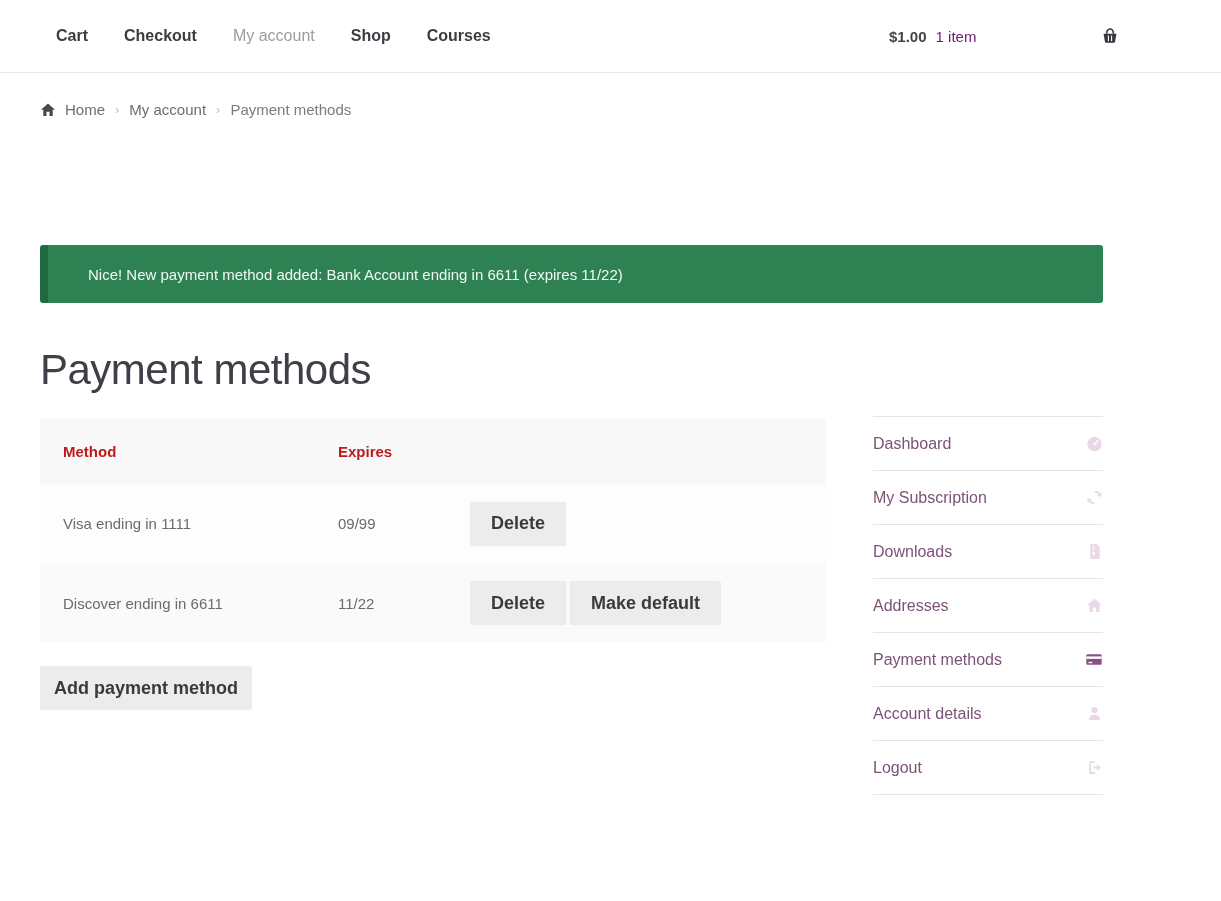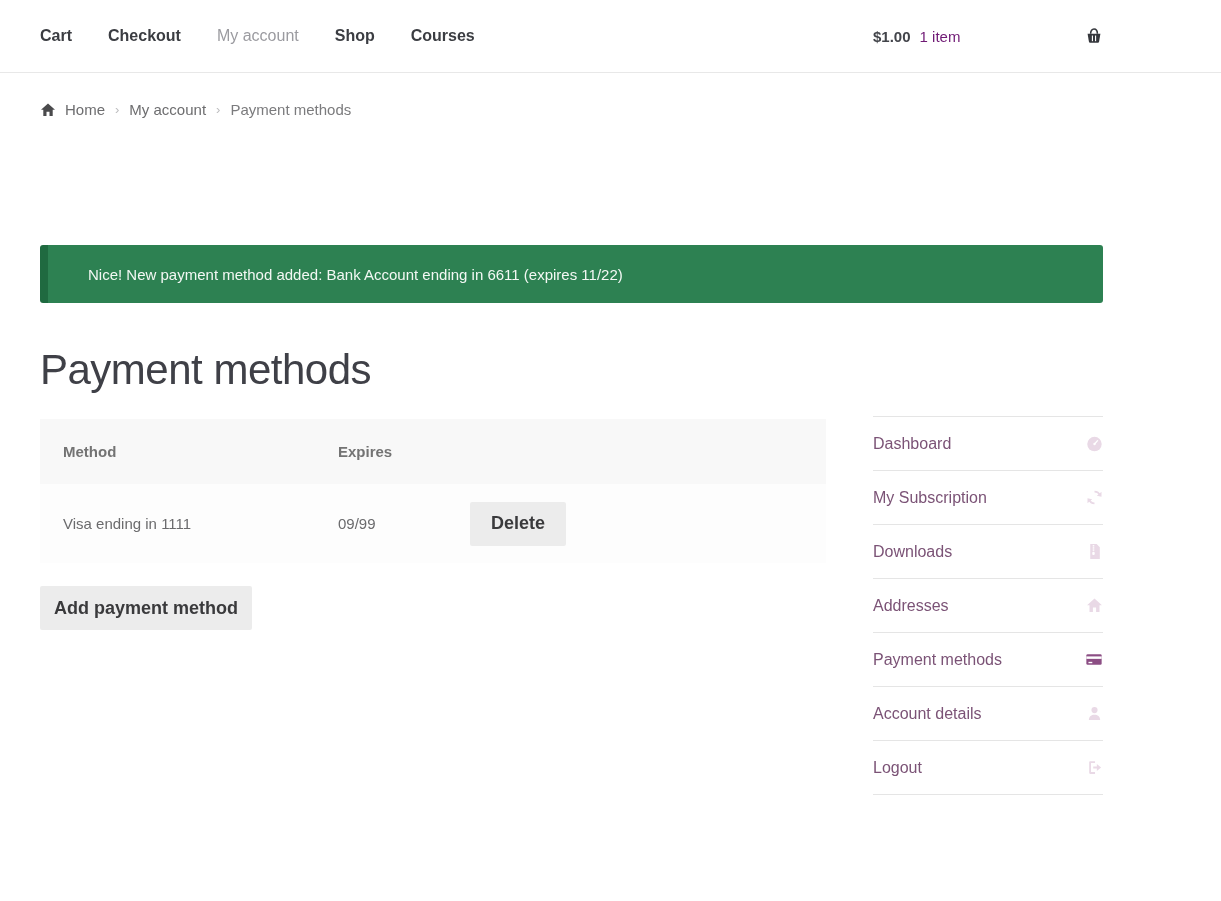--- a/index.html
+++ b/index.html
@@ -12,21 +12,21 @@
   }
 
   
   .site-header {
     height: 73px;
     border-bottom: 1px solid #e8e8e8;
     display: flex;
     align-items: center;
   }
   .header-inner {
-    margin-left: 40px;
+    margin-left: 56px;
     width: 1063px;
     display: flex;
     align-items: center;
     justify-content: space-between;
   }
   .main-nav { display: flex; align-items: center; }
   .nav-item {
     margin-right: 36px;
     font-size: 16px;
     font-weight: 600;
@@ -98,21 +98,21 @@
     table-layout: fixed;
     font-size: 15px;
   }
   .pm-table col.c1 { width: 298px; }
   .pm-table col.c2 { width: 132px; }
   .pm-table th {
     background: #f8f8f8;
     height: 65px;
     text-align: left;
     font-weight: 700;
-    color: #737373;
+    color: #b91c1c;
     padding: 0;
   }
   .pm-table th:first-child, .pm-table td:first-child { padding-left: 23px; }
   .pm-table tbody tr.row-odd td { background: #fdfdfd; height: 79px; }
   .pm-table tbody tr.row-even td { background: #fafafa; height: 80px; }
   .pm-table td { color: #6b6b6d; vertical-align: middle; padding: 0; }
   .actions-cell-inner { display: flex; gap: 4px; align-items: center; }
 
   .btn {
     background: #ececec;
@@ -219,20 +219,30 @@
       <tbody>
         <tr class="row-odd">
           <td>Visa ending in 1111</td>
           <td>09/99</td>
           <td>
             <div class="actions-cell-inner">
               <button class="btn">Delete</button>
             </div>
           </td>
         </tr>
+        <tr class="row-even">
+          <td>Discover ending in 6611</td>
+          <td>11/22</td>
+          <td>
+            <div class="actions-cell-inner">
+              <button class="btn">Delete</button>
+              <button class="btn">Make default</button>
+            </div>
+          </td>
+        </tr>
       </tbody>
     </table>
 
     <button class="btn add-btn">Add payment method</button>
   </section>
 
   <ul class="account-nav">
     <li>
       <a class="nav-label">Dashboard</a>
       <span class="side-icon">

